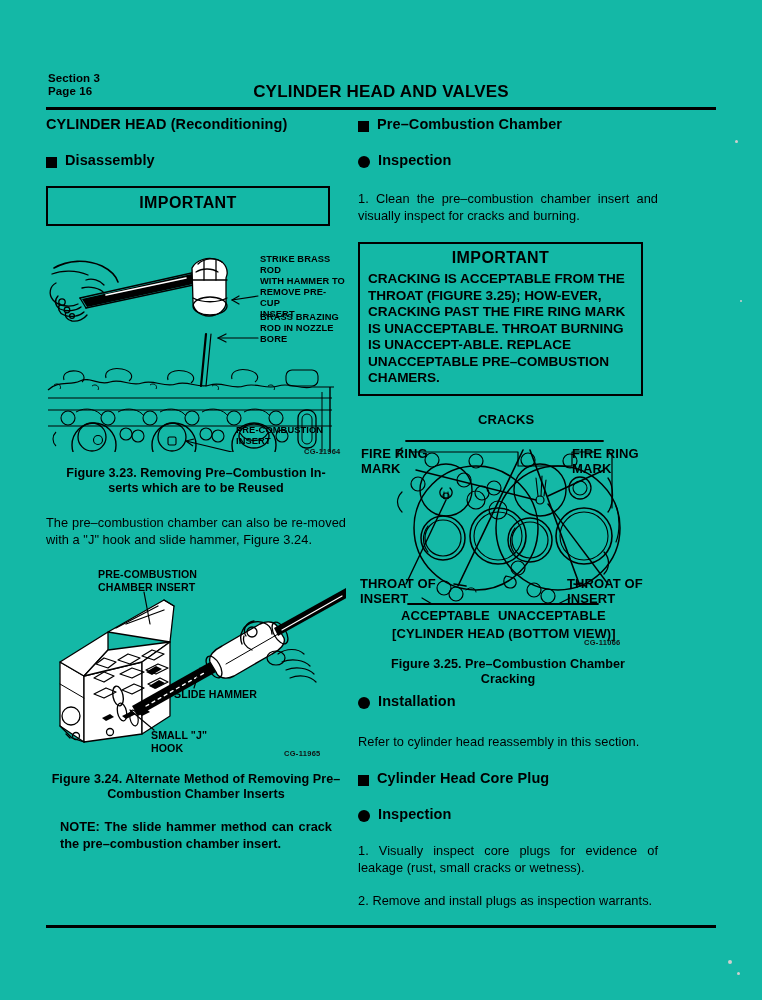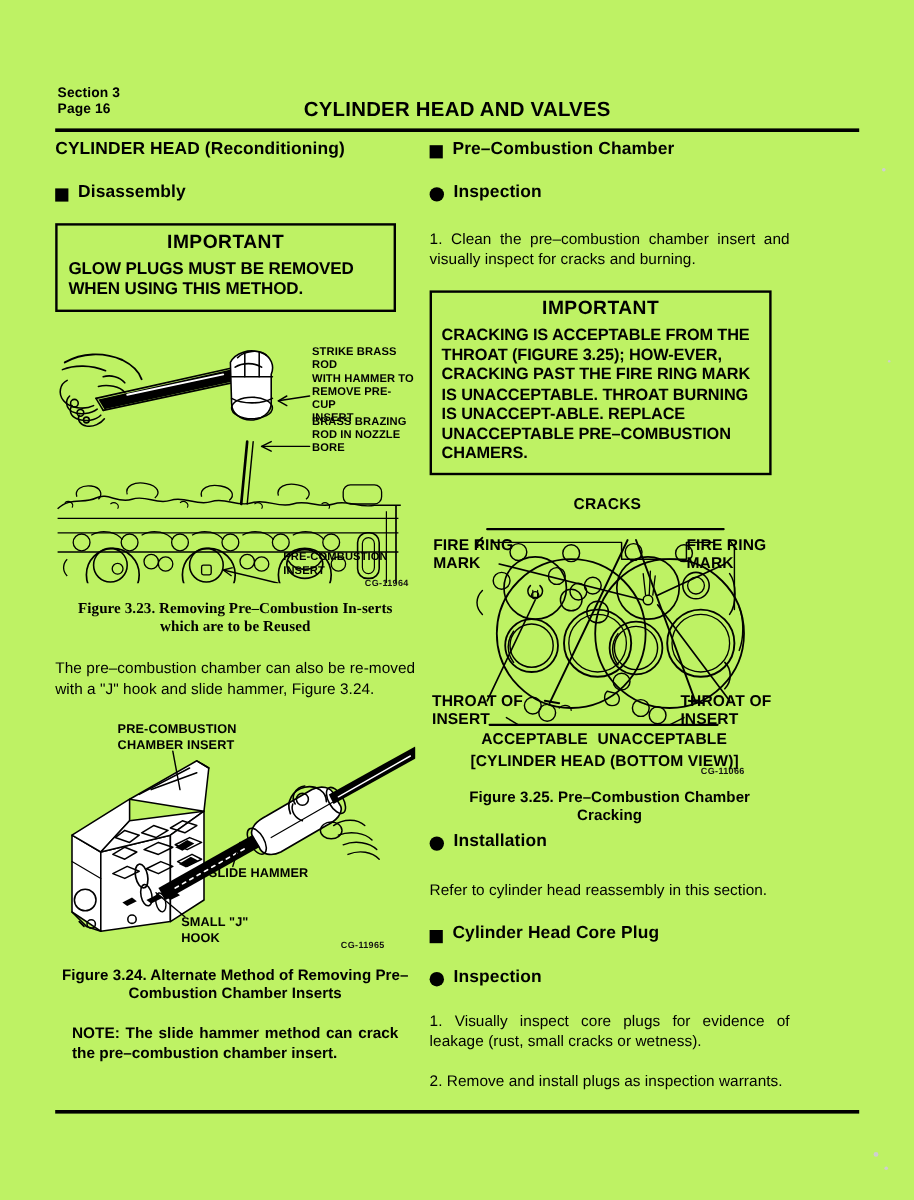--- a/index.html
+++ b/index.html
@@ -5,21 +5,21 @@
 <style>
   html, body {
     margin: 0;
     padding: 0;
     background: #8a8a8a;
   }
   .page {
     position: relative;
     width: 762px;
     height: 1000px;
-    background: #bef264;
+    background: #14b8a6;
     overflow: hidden;
     font-family: "Liberation Sans", sans-serif;
     color: #000;
     -webkit-font-smoothing: none;
   }
 
   
   .hdr-section {
     position: absolute;
     left: 48px;
@@ -209,21 +209,20 @@
 
     <div class="head-plain" style="margin-top:2px;">CYLINDER HEAD (Reconditioning)</div>
 
     <div class="head-bullet" style="margin-bottom:18px;">
       <span class="mk-square"></span>
       <span>Disassembly</span>
     </div>
 
     <div class="imp-box" style="width:284px;">
       <div class="imp-title">IMPORTANT</div>
-      <div class="imp-body">GLOW PLUGS MUST BE REMOVED WHEN USING THIS METHOD.</div>
     </div>
 
     <div class="figure-wrap" style="margin-top:14px;height:212px;">
       <svg width="300" height="212" viewBox="0 0 300 212">
         <g fill="none" stroke="#000" stroke-width="1.3" stroke-linejoin="round" stroke-linecap="round">
 
           <path d="M8 28 C22 20 40 19 56 26 C64 30 70 36 72 42" stroke-width="1.6"></path>
           <path d="M6 34 C16 30 30 30 42 35"></path>
           <path d="M10 43 C4 46 2 54 7 60 C12 66 24 68 32 64"></path>
           <path d="M12 56 C8 60 9 66 14 69 C20 72 30 71 35 67"></path>
@@ -324,21 +323,21 @@
 REMOVE PRE-CUP
 INSERT</div>
       <div class="callout" style="left:214px; top:72px;">BRASS BRAZING
 ROD IN NOZZLE
 BORE</div>
       <div class="callout" style="left:190px; top:185px;">PRE-COMBUSTION
 INSERT</div>
       <div class="fig-code" style="left:232px; top:207px;">CG-11964</div>
     </div>
 
-    <div class="fig-cap" style="margin-top:14px; padding:0 10px;font-family:Liberation Serif, serif;">Figure 3.23. Removing Pre–Combustion In-serts which are to be Reused</div>
+    <div class="fig-cap" style="margin-top:14px; padding:0 10px;">Figure 3.23. Removing Pre–Combustion In-serts which are to be Reused</div>
 
     <p class="body-text" style="margin-top:18px;">The pre–combustion chamber can also be re-moved  with a "J" hook and slide hammer, Figure 3.24.</p>
 
     <div class="figure-wrap" style="margin-top:18px; height:200px;">
       <svg width="300" height="200" viewBox="0 0 300 200">
         <g fill="none" stroke="#000" stroke-width="1.3" stroke-linejoin="round" stroke-linecap="round">
 
           <path d="M14 96 L14 160 L38 176 L38 110 Z" fill="#fff"></path>
           <path d="M14 96 L62 66 L62 84 L38 110 Z" fill="#fff"></path>
           <path d="M38 110 L38 176 L96 168 L96 96 Z" fill="#fff"></path>

